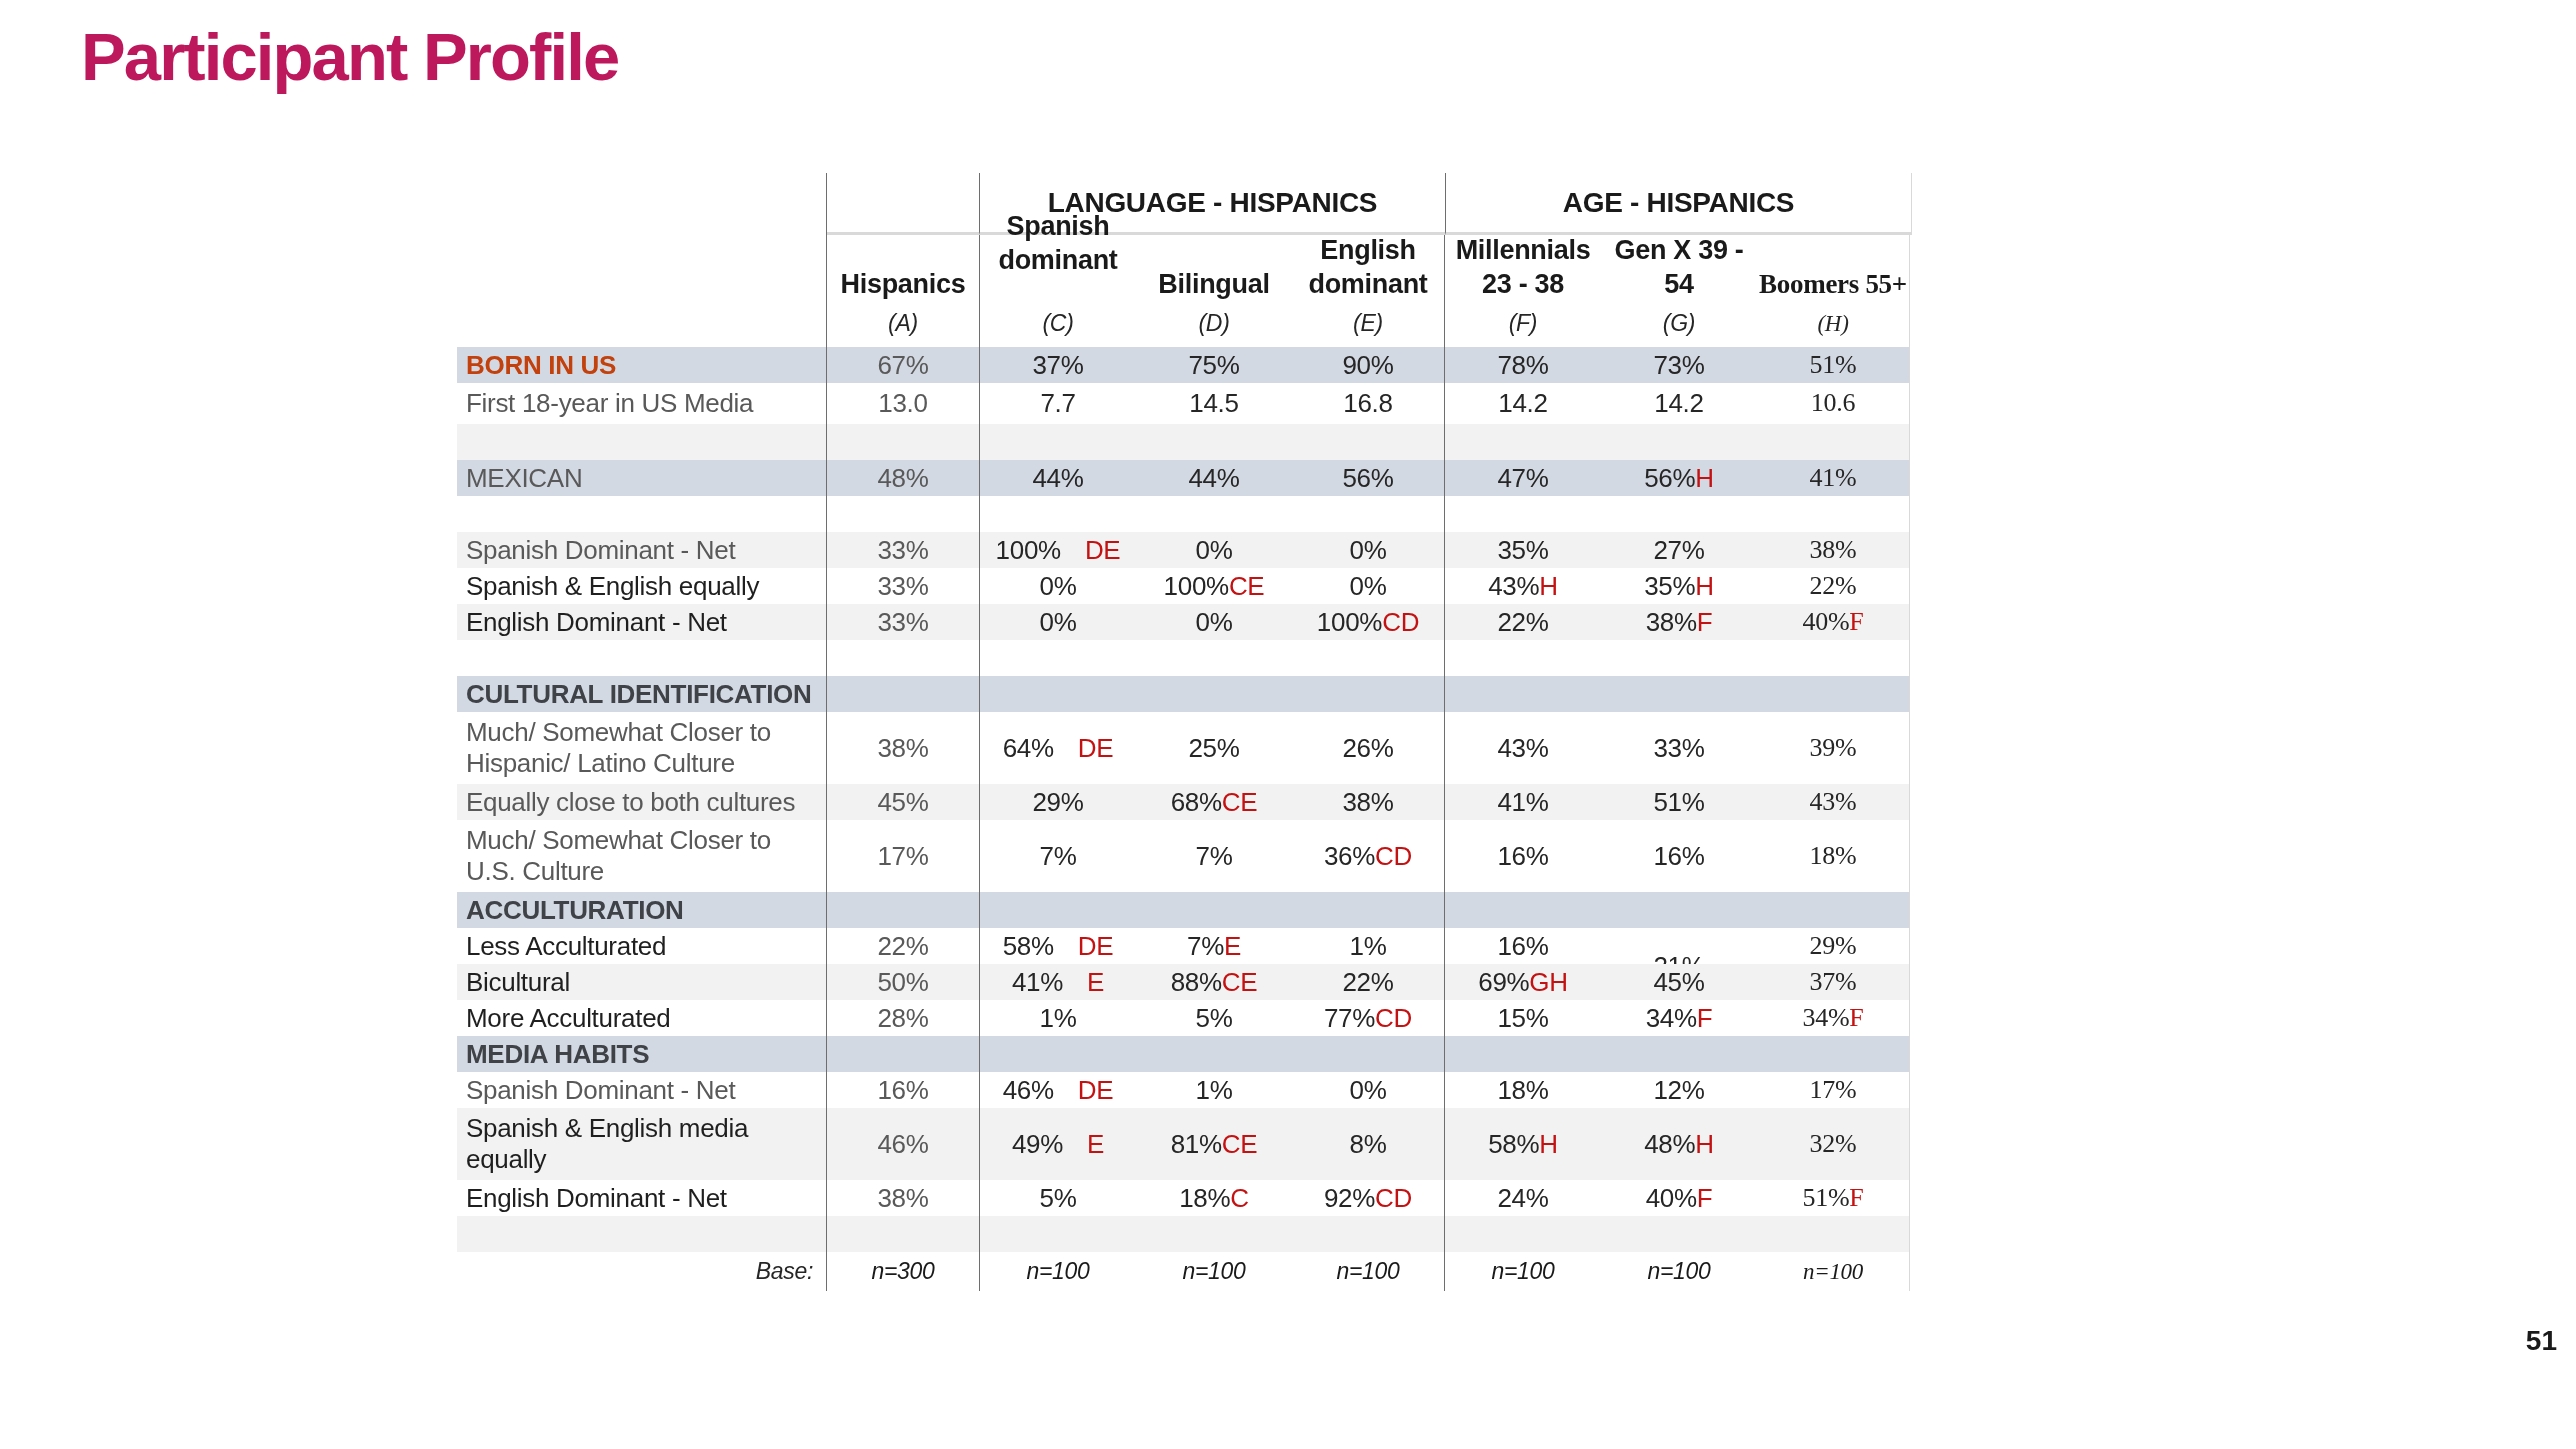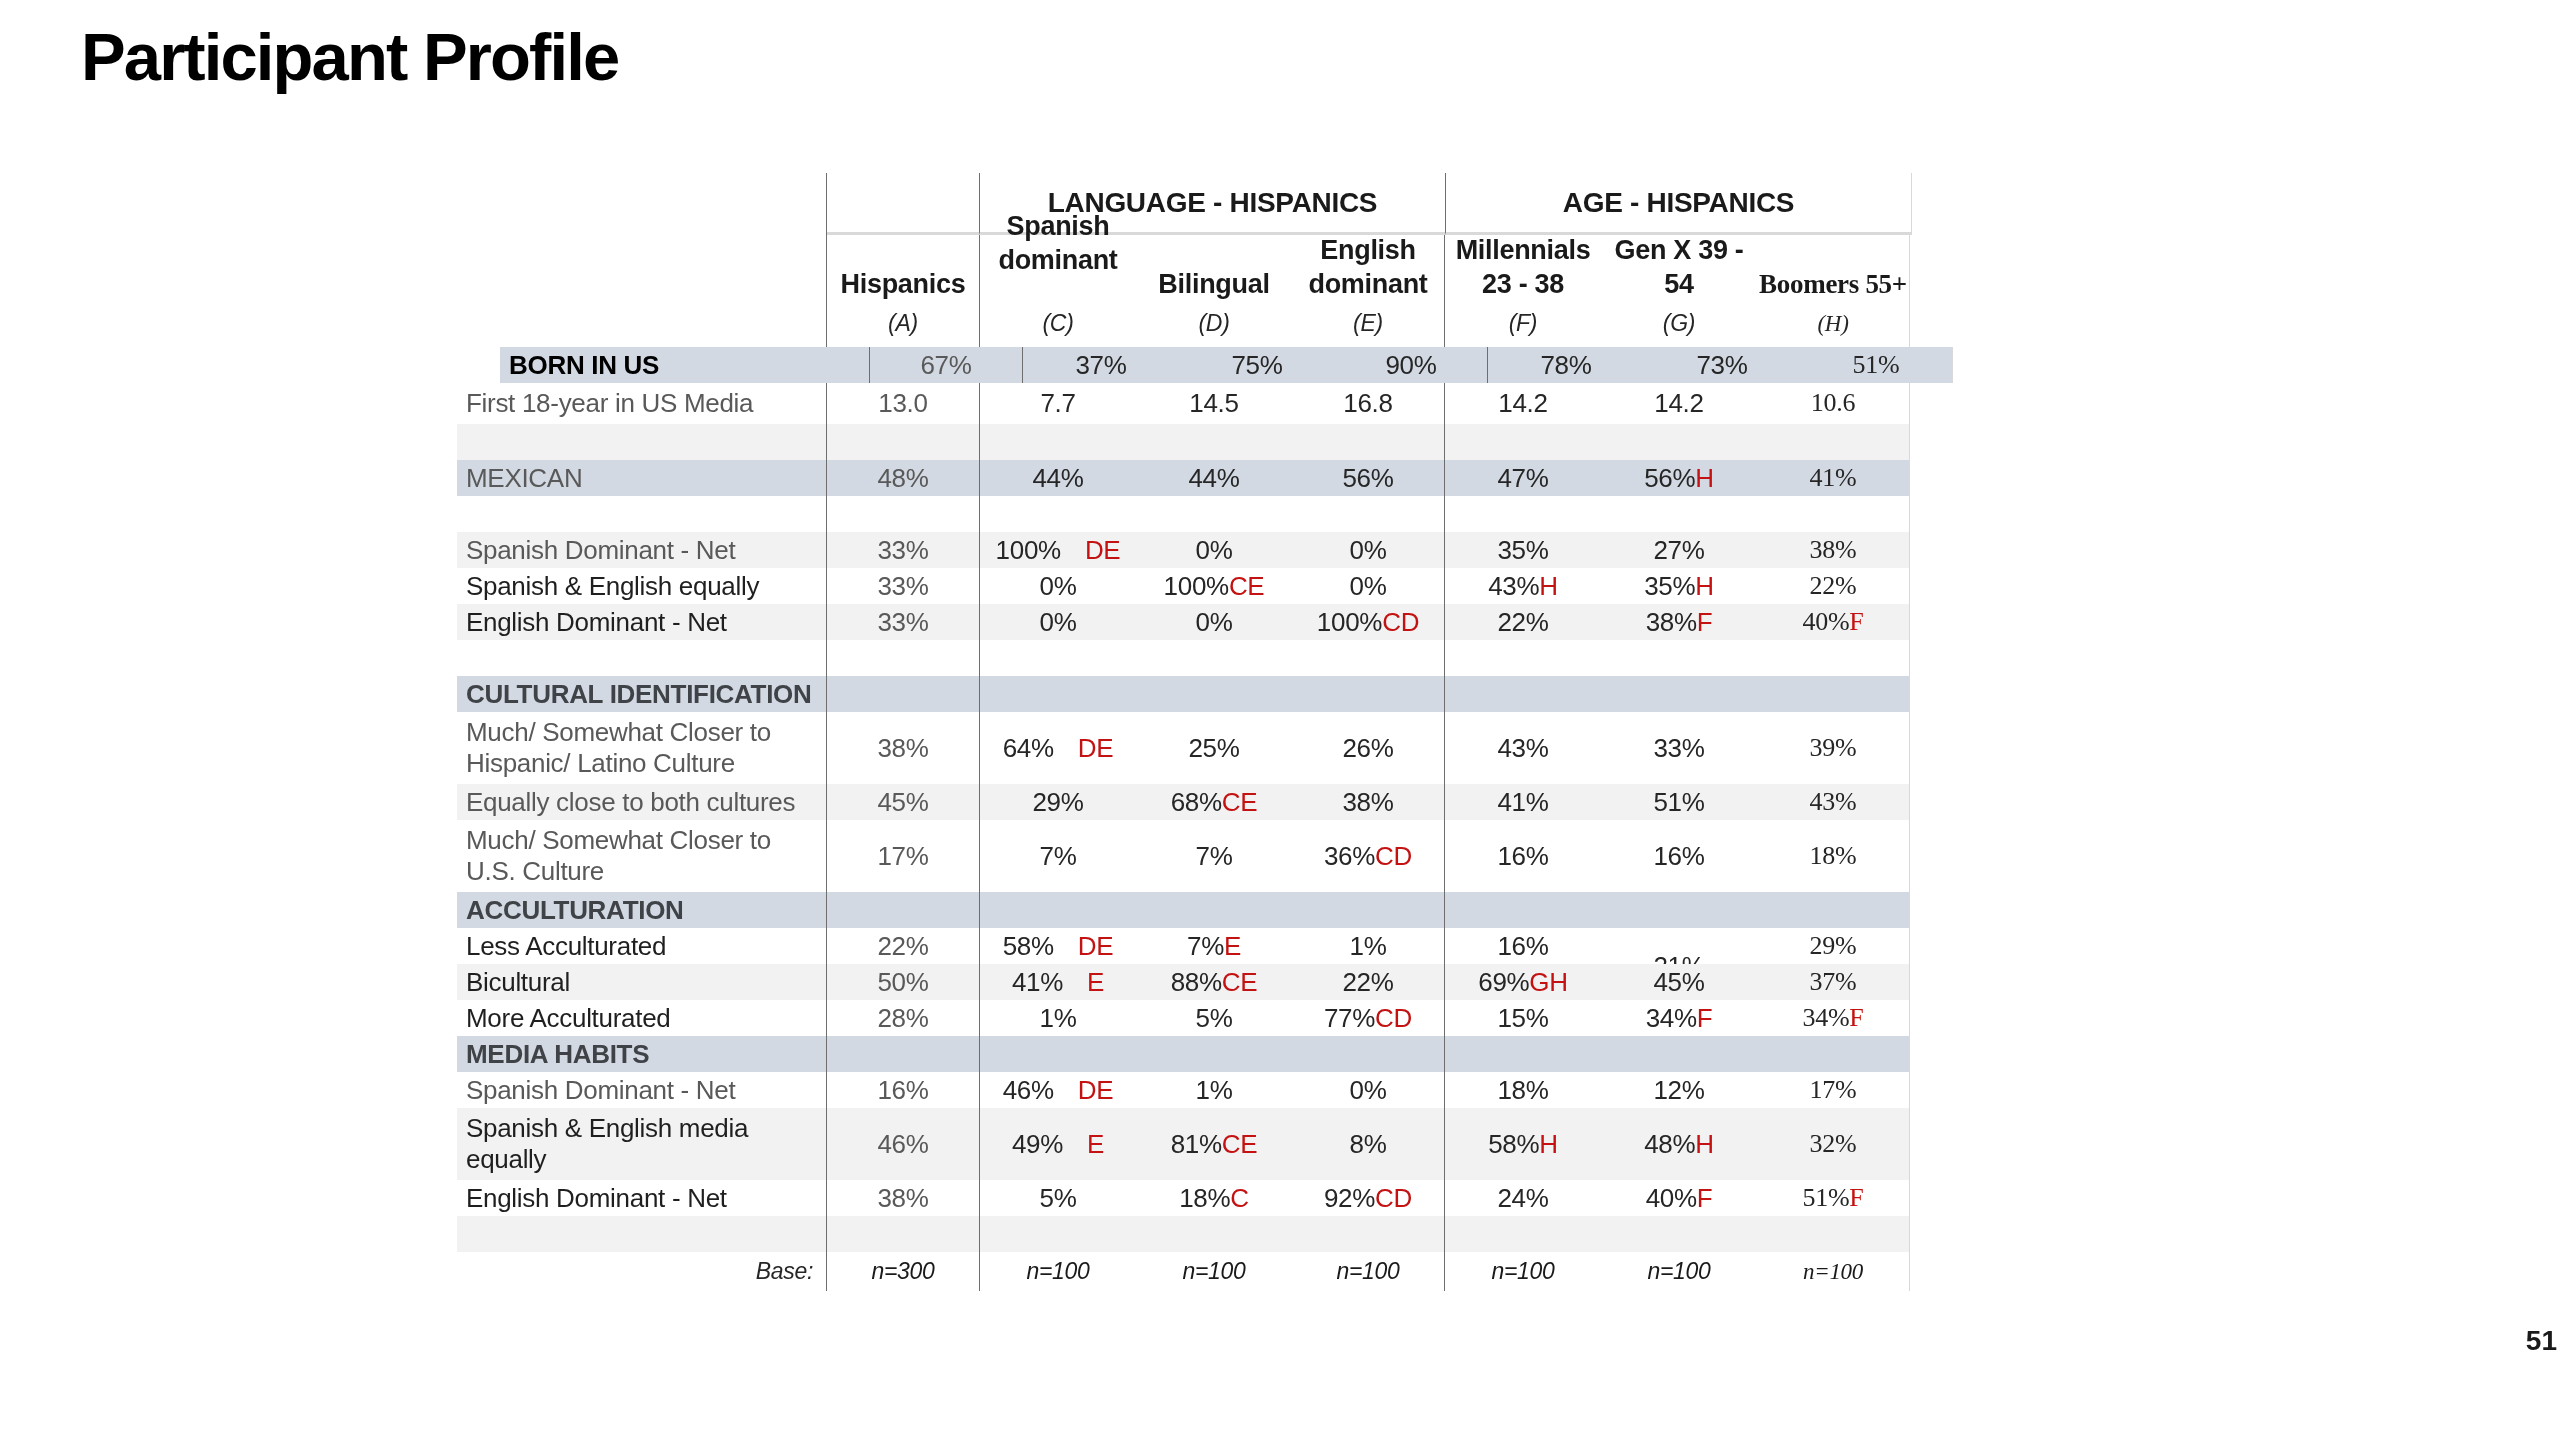--- a/index.html
+++ b/index.html
@@ -4,21 +4,21 @@
 <style>
   html,body{margin:0;padding:0;}
   body{
     width:2576px;height:1449px;overflow:hidden;background:#ffffff;
     font-family:"Liberation Sans", sans-serif;
   }
   .slide{position:relative;width:2576px;height:1449px;background:#ffffff;}
 
   .page-title{
     position:absolute;left:81px;top:18px;margin:0;
-    font-size:67px;font-weight:700;letter-spacing:-1.9px;color:#000000;
+    font-size:67px;font-weight:700;letter-spacing:-1.9px;color:#be185d;
   }
   .page-number{
     position:absolute;left:2499px;top:1325px;width:58px;
     font-size:28px;font-weight:700;color:#1a1a1a;text-align:right;
   }
 
   .tbl{position:absolute;left:457px;top:173px;}
   .row{display:flex;}
 
   .cell{
@@ -47,21 +47,21 @@
   .bg-white{background:#ffffff;}
 
   
   .ghead{font-size:28px;font-weight:700;color:#1a1a1a;}
   .chead{flex-direction:column;justify-content:flex-end;}
   .cname{font-weight:700;font-size:27px;text-align:center;letter-spacing:-0.3px;line-height:1.25;color:#1a1a1a;}
   .cletter{font-style:italic;font-size:23px;padding:7.7px 0 10.3px;color:#262626;}
 
   
   .lbl{justify-content:flex-start;padding:0 10.3px 0 9px;text-align:left;}
-  .lbl-bold{font-weight:700;color:#000000;margin-left:43px;}
+  .lbl-bold{font-weight:700;color:#c2410c;}
   .lbl-section{font-weight:700;color:#3f4348;}
   .lbl-gray{color:#595959;}
   .lbl-dark{color:#1f1f1f;}
 
   
   .val-gray{color:#595959;}
   .sig{color:#c41212;}
 
   
   .base-lbl{justify-content:flex-end;font-style:italic;font-size:23px;color:#262626;padding-right:13px;}

